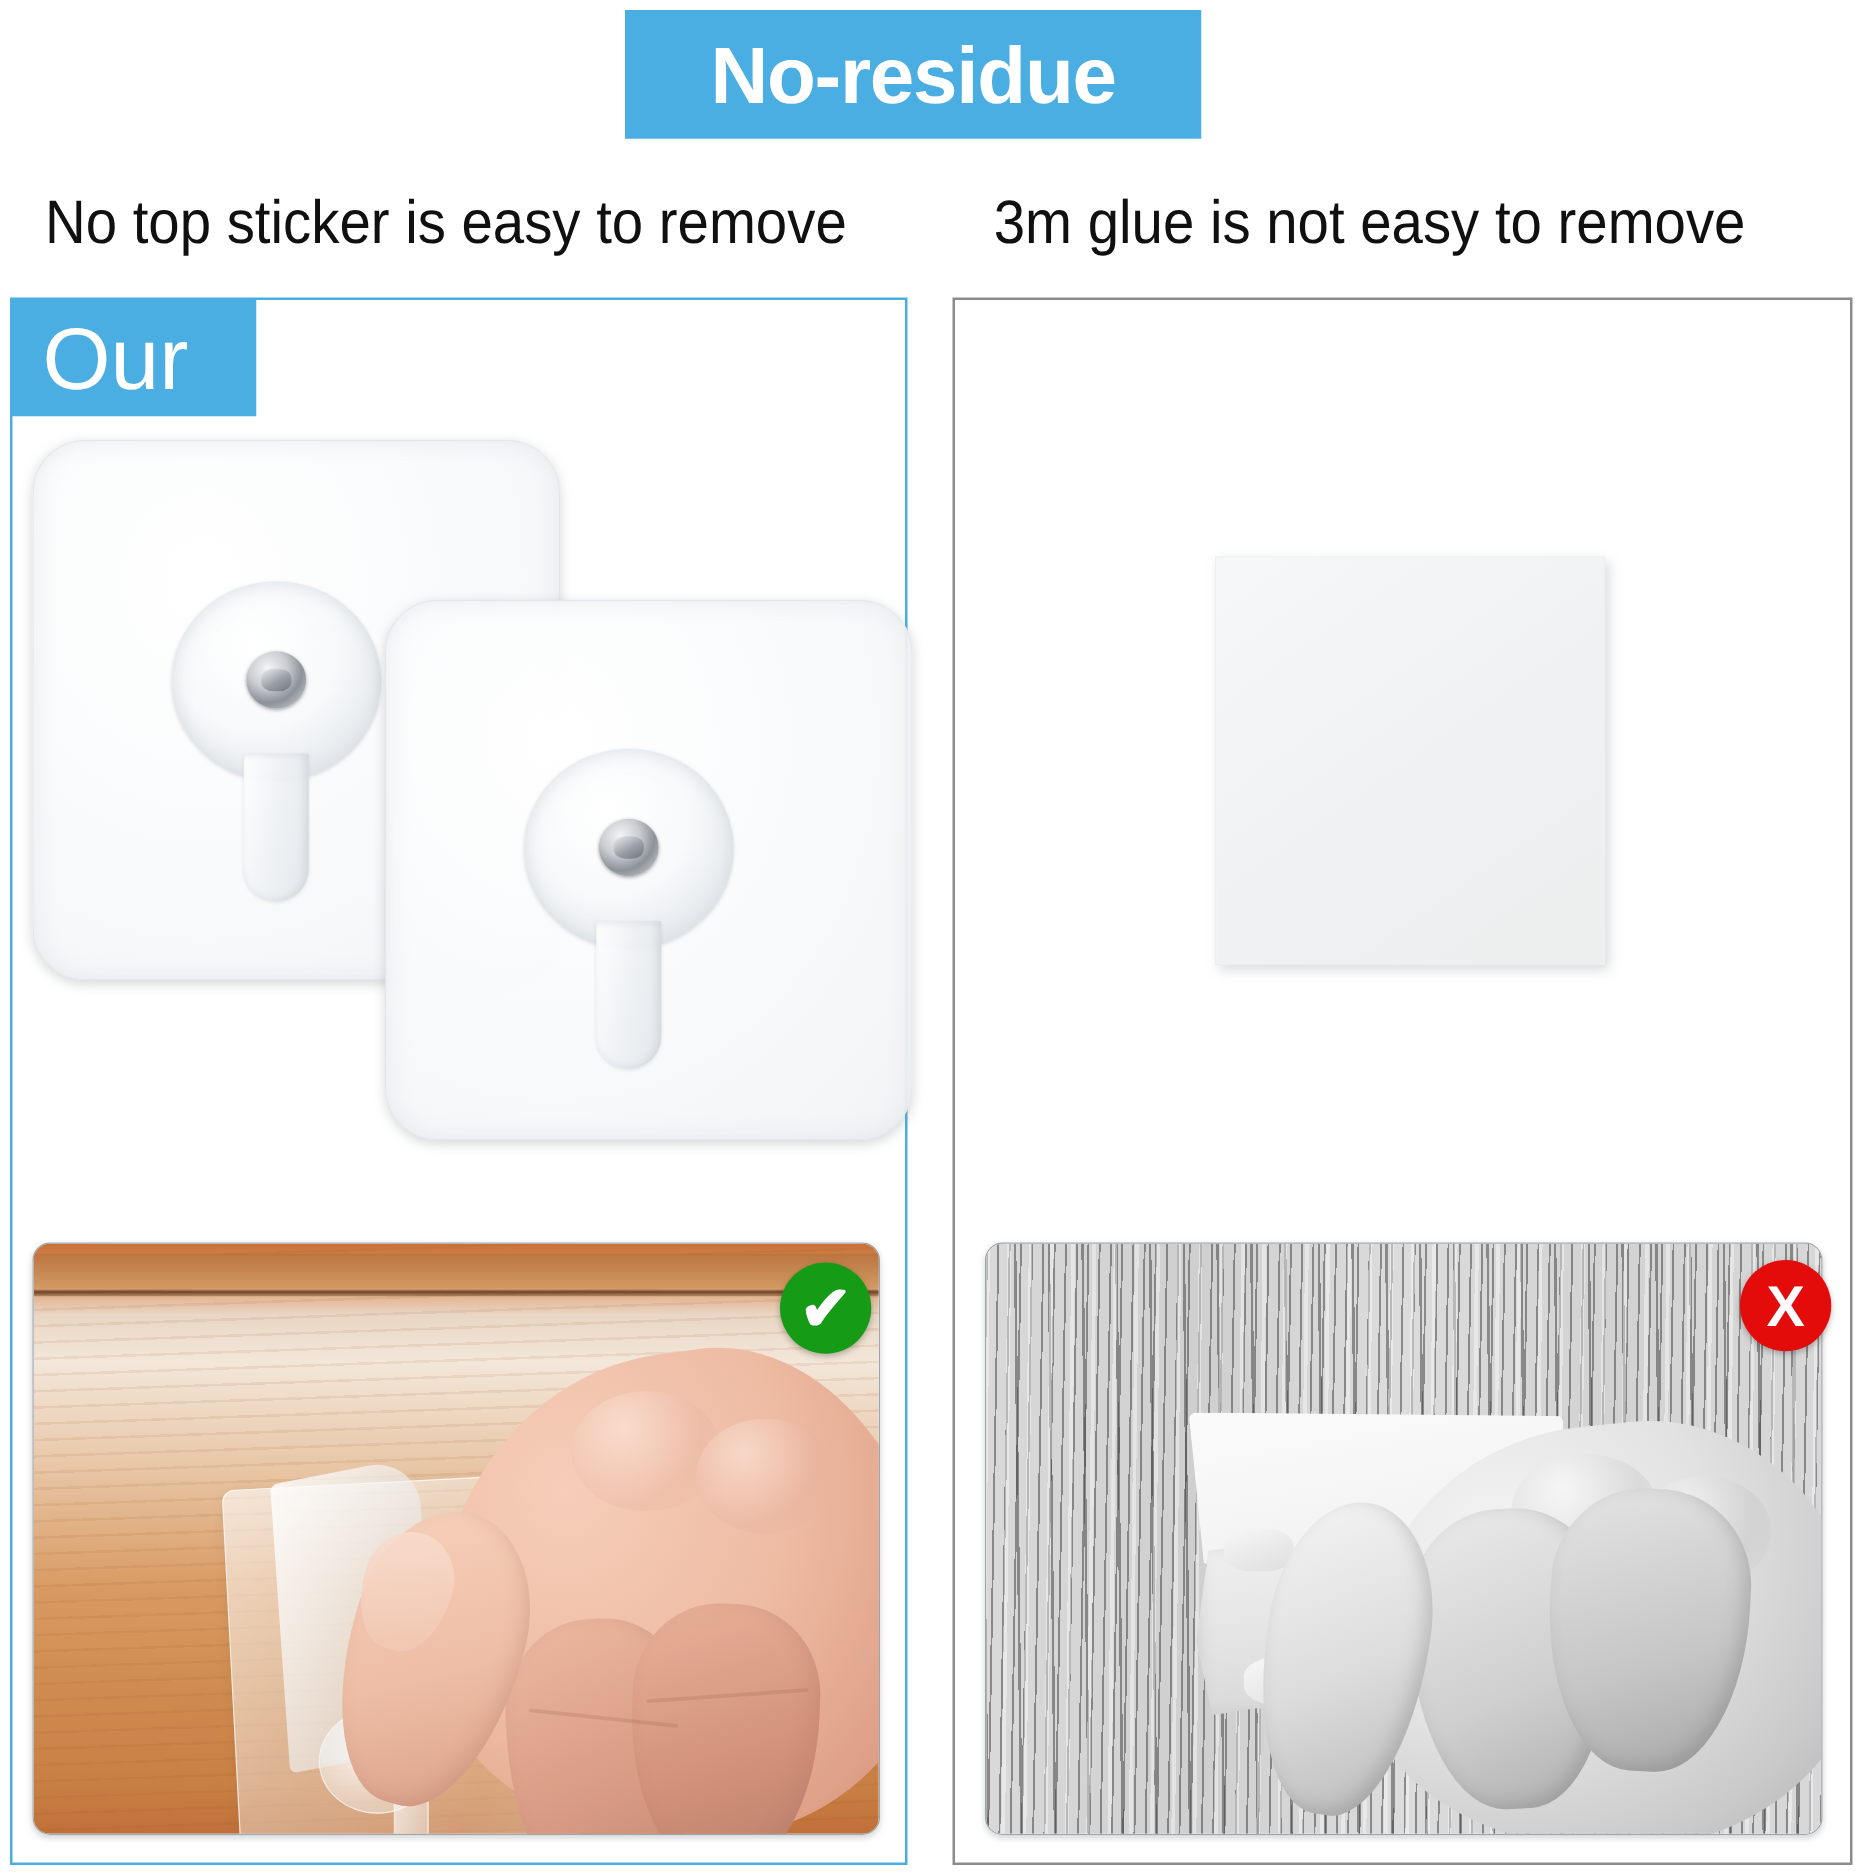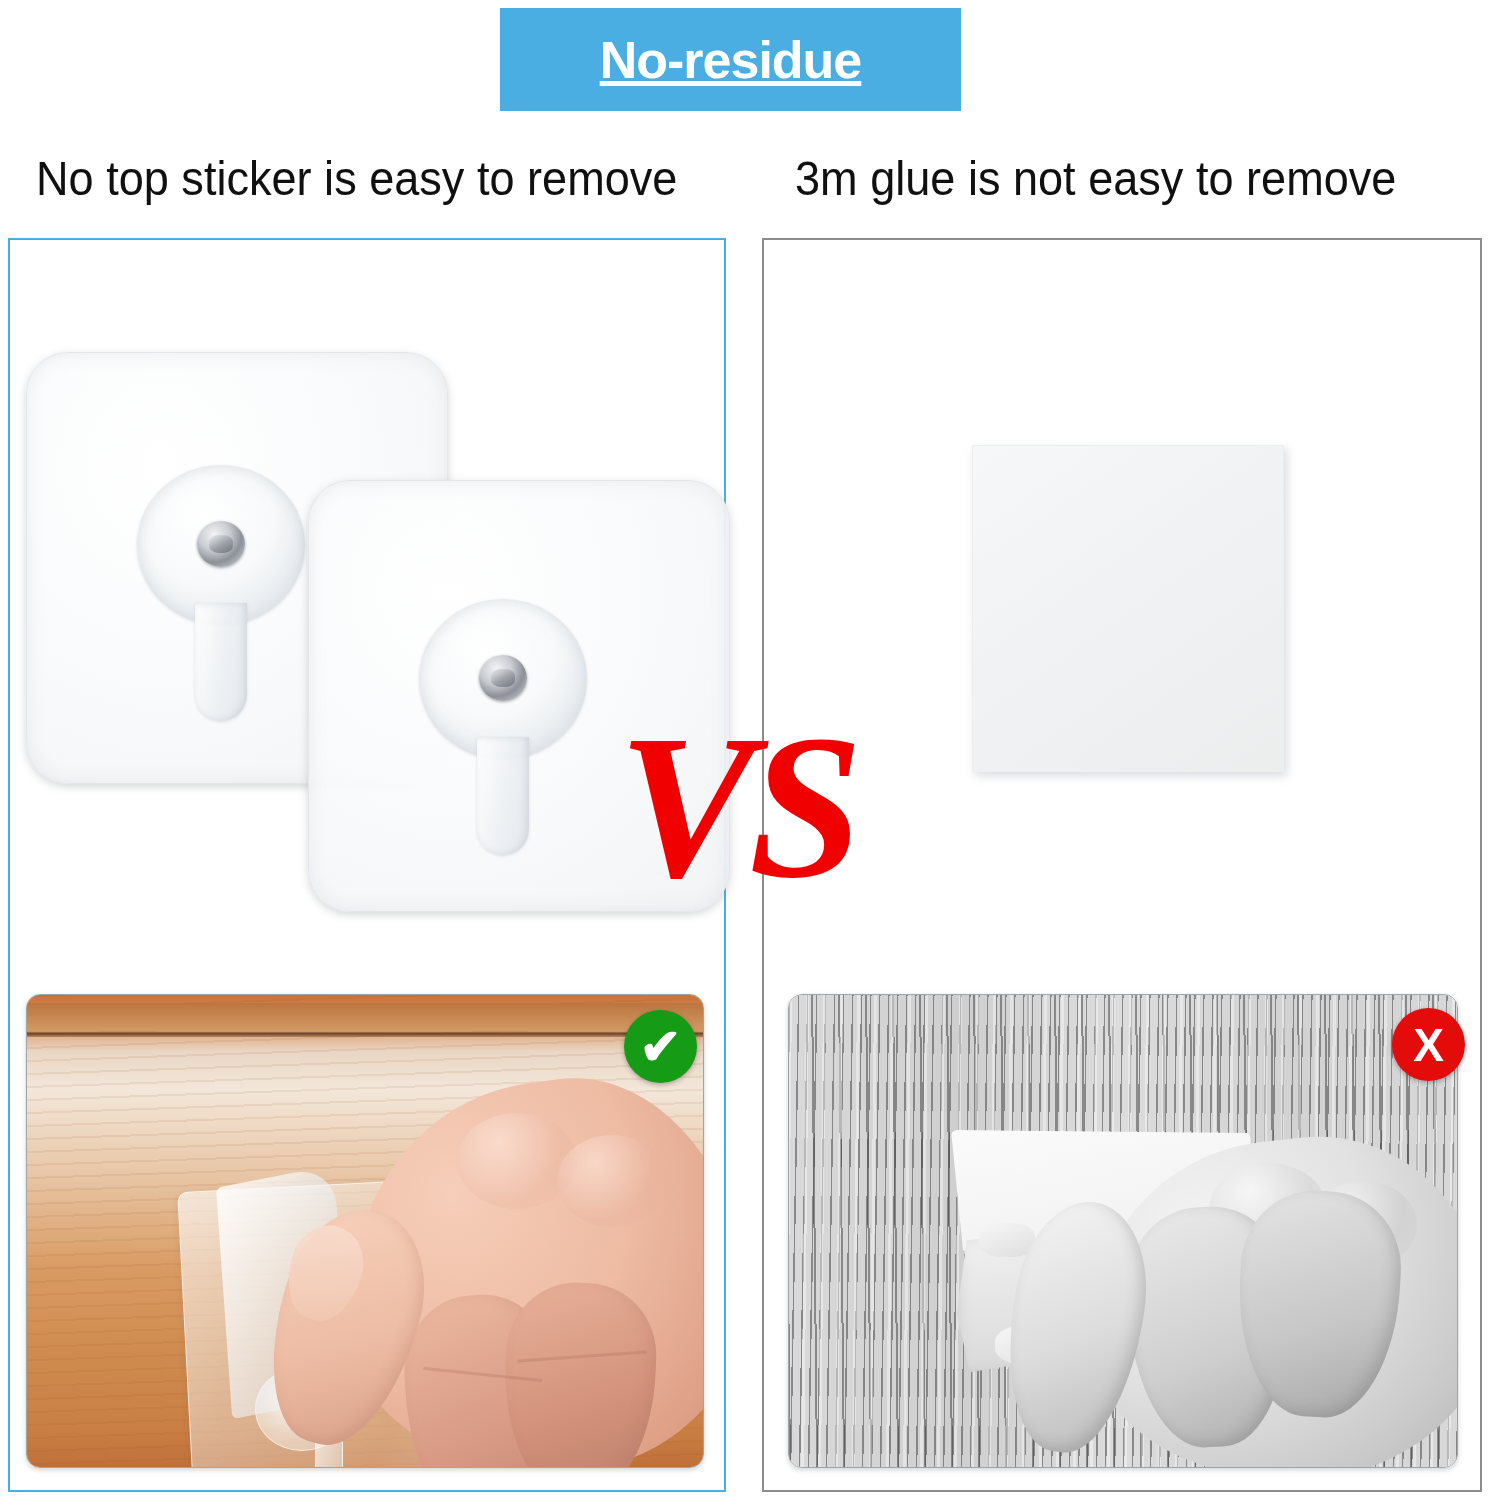--- a/index.html
+++ b/index.html
@@ -25,26 +25,25 @@
     top: 8px;
     width: 461px;
     height: 103px;
     background: #4aaee2;
     display: flex;
     align-items: center;
     justify-content: center;
   }
   .title-banner-text {
     color: #ffffff;
-    font-size: 52px;
+    font-size: 64px;
     font-weight: bold;
     letter-spacing: -1px;
     line-height: 1;
     font-family: "Liberation Sans", sans-serif;
-    text-decoration: underline;
   }
 
   
   .subtitle {
     position: absolute;
     top: 150px;
     font-size: 49px;
     color: #101010;
     white-space: nowrap;
     font-family: "Liberation Sans", sans-serif;
@@ -464,20 +463,23 @@
   <div class="title-banner">
     <span class="title-banner-text">No-residue</span>
   </div>
 
   <div class="subtitle subtitle-left">No top sticker is easy to remove</div>
   <div class="subtitle subtitle-right">3m glue is not easy to remove</div>
 
   <div class="panel panel-left"></div>
   <div class="panel panel-right"></div>
 
+  <div class="brand-tag brand-our">
+    <span class="brand-tag-text">Our</span>
+  </div>
 
   <div class="product-area product-area-left">
 
     <div class="hook-pad pad-a">
       <div class="suction-disc disc-a"></div>
       <div class="hook-stem stem-a"></div>
       <div class="screw screw-a">
         <div class="screw-inner"></div>
       </div>
     </div>
@@ -489,21 +491,20 @@
         <div class="screw-inner"></div>
       </div>
     </div>
 
   </div>
 
   <div class="product-area product-area-right">
     <div class="glue-square"></div>
   </div>
 
-  <div class="vs-mark">VS</div>
 
   <div class="photo photo-left">
     <div class="wood-warm"></div>
     <div class="wood-seam2"></div>
     <div class="wood-seam"></div>
 
     <div class="peel-sheet"></div>
     <div class="peel-disc"></div>
     <div class="peel-stem"></div>
     <div class="peel-screw"></div>

